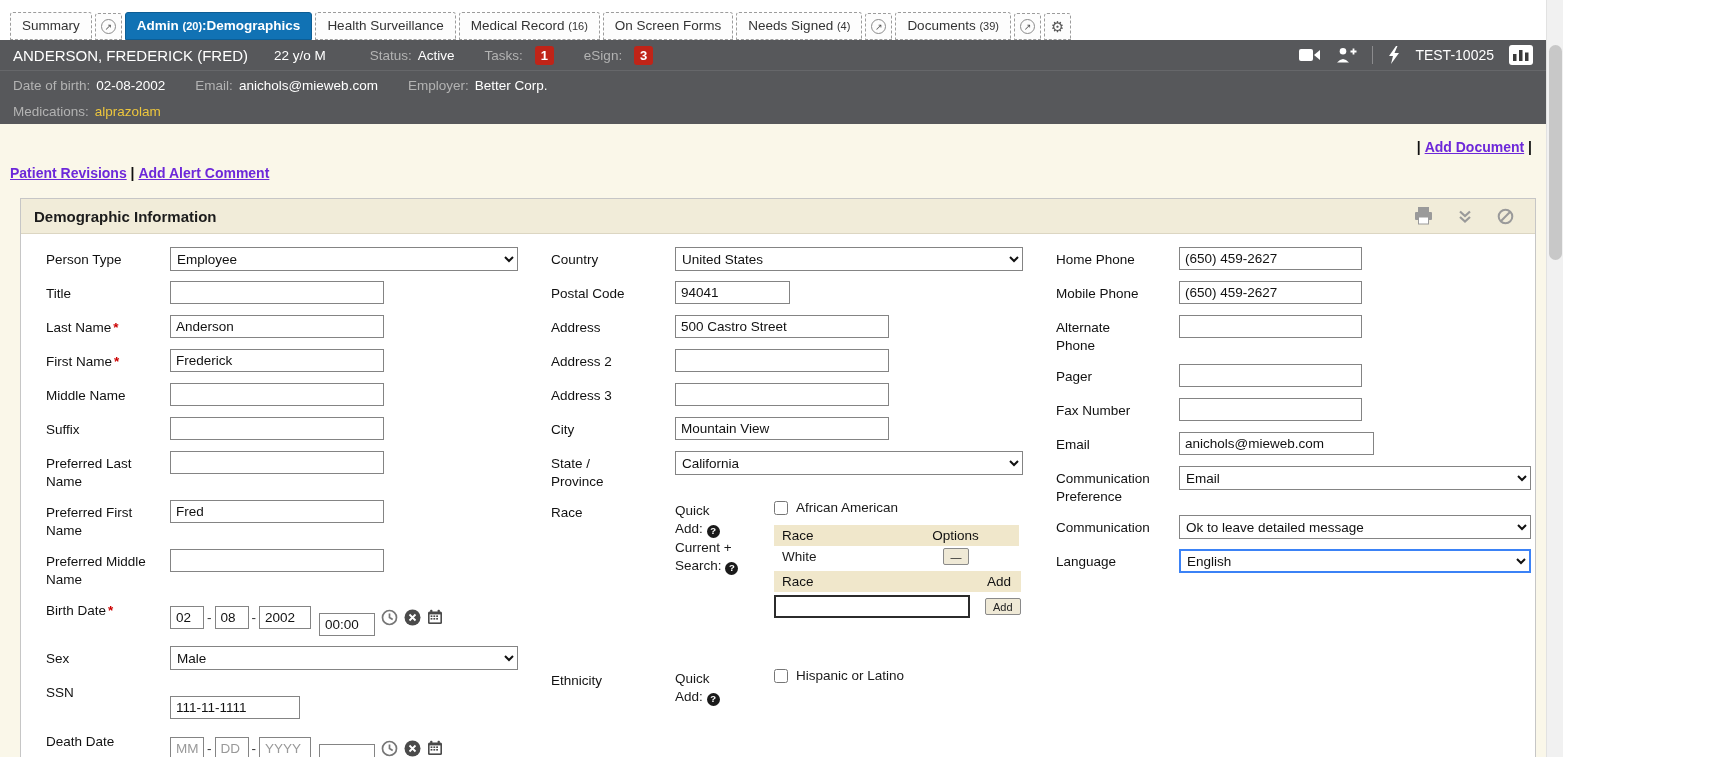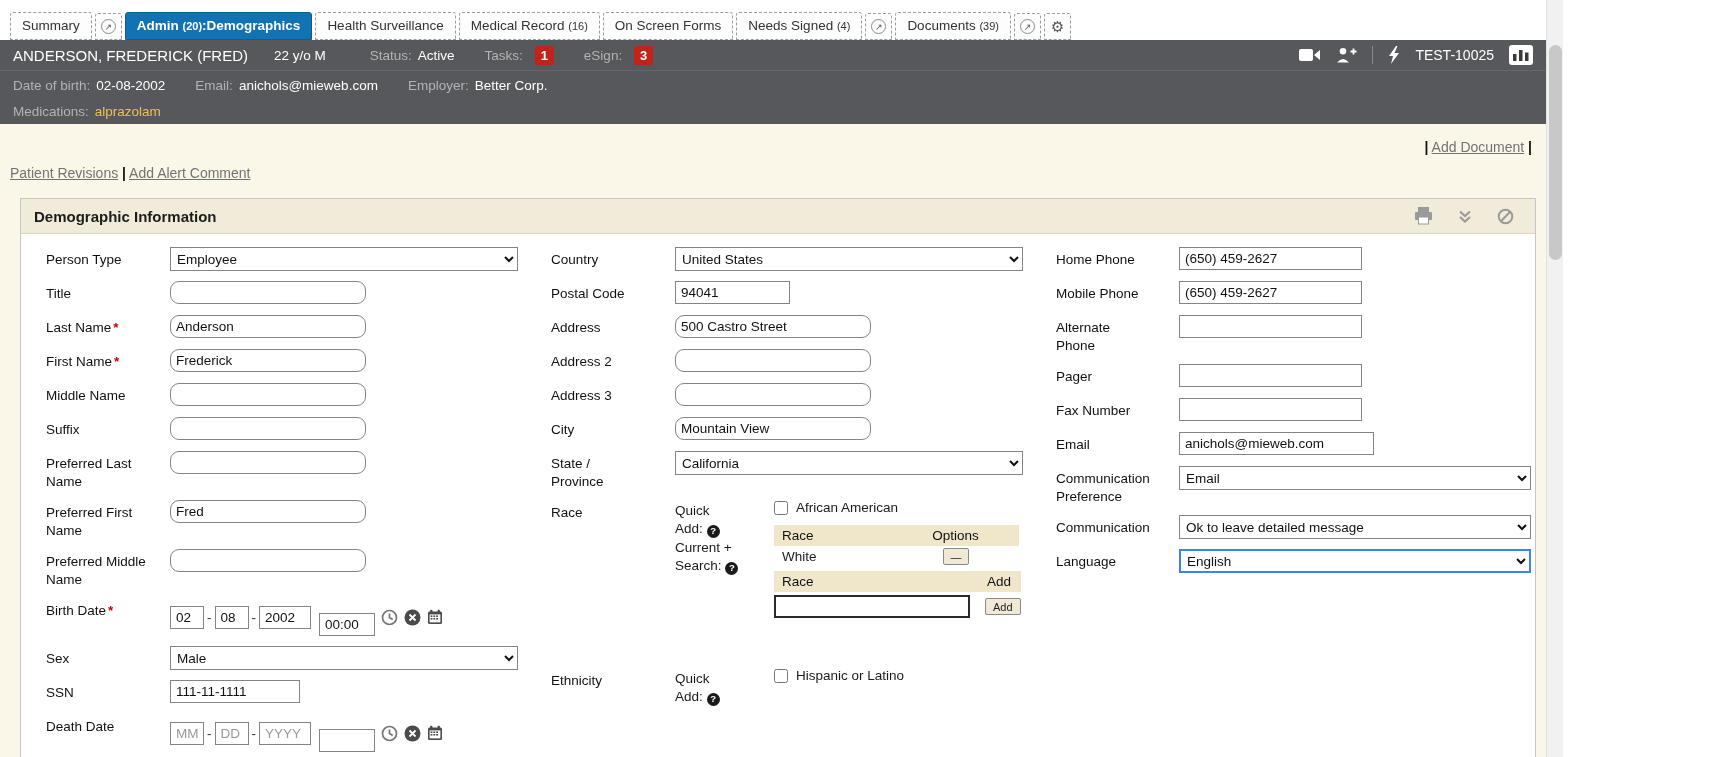--- a/index.html
+++ b/index.html
@@ -31,21 +31,21 @@
   .hdr-right { margin-left:auto; display:flex; align-items:center; gap:15px; }
   .hdivider { width:1px; height:18px; background:#8b8b8d; }
   .pid { font-size:14px; }
   .meds-val { color:#edc63d; }
   .ico-btn { display:flex; align-items:center; cursor:pointer; }
 
   
   .page { background:#faf7e9; height:633px; overflow:hidden; position:relative; }
   .adddoc-row { text-align:right; padding:15px 14px 0 0; font-size:14px; }
   .leftlinks-row { padding:10px 0 0 10px; font-size:14px; }
-  a.lnk { color:#737373; font-weight:normal; text-decoration:underline; cursor:pointer; }
+  a.lnk { color:#6d28d9; font-weight:bold; text-decoration:underline; cursor:pointer; }
   .pipe { color:#101010; font-weight:bold; }
 
   
   .panel { margin:17px 10px 0 20px; background:#fff; border:1px solid #c6c6c6; }
   .panel-hd { background:#f1ecd9; padding:8px 13px; display:flex; align-items:center; border-bottom:1px solid #dcd6c2; }
   .panel-title { font-weight:bold; font-size:15px; color:#1c1c1c; }
   .panel-icons { margin-left:auto; display:flex; gap:24px; align-items:center; padding-right:8px; }
   .panel-body { display:flex; padding:13px 6px 40px 15px; }
   .col-left { width:505px; flex-shrink:0; }
   .col-mid { width:505px; flex-shrink:0; }
@@ -54,22 +54,22 @@
   .frow { display:flex; margin-bottom:10px; min-height:24px; }
   .flabel { width:124px; flex-shrink:0; font-size:13.5px; padding-top:4px; color:#111; line-height:1.3;margin-left:10px; }
   .col-mid .flabel { width:95px; margin-right:29px; }
   .col-right .flabel { width:96px; margin-right:27px; }
   .req { color:#cc0000; font-weight:bold; margin-left:2px; }
 
   input.tin { height:23px; border:1px solid #848484; padding:1px 5px; font-size:13.5px; font-family:inherit; background:#fff; color:#111; }
   input.tin::placeholder { color:#999; }
   select.sel { height:24px; border:1px solid #848484; font-size:13.5px; font-family:inherit; background:#fff; color:#111; padding:0 2px; }
   select.sel.focused { border:2px solid #3b82f6; }
-  .w348 { width:348px; } .w352 { width:352px; } .w190 { width:196px;border-radius:9px; }
-  .w130 { width:130px; } .w115 { width:115px; } .w183 { width:183px; } .w195 { width:195px; }
+  .w348 { width:348px; } .w352 { width:352px; } .w190 { width:214px; }
+  .w130 { width:130px;margin-top:16px; } .w115 { width:115px; } .w183 { width:183px; } .w195 { width:195px; }
   .w34 { width:34px; } .w52 { width:52px; } .w56 { width:56px; margin-left:8px;margin-top:15px; }
 
   .dgrp { display:flex; align-items:center; }
   .dsep { margin:0 3px; color:#333; }
   .dicon { margin-left:6px; display:flex; align-items:center; cursor:pointer; }
 
   
   .race-flex { display:flex; }
   .quickcol { width:64px; margin-right:35px; font-size:13.5px; line-height:1.35; padding-top:2px; }
   .help { display:inline-flex; width:13px; height:13px; border-radius:50%; background:#1a1a1a; color:#fff; font-size:9.5px; font-weight:bold; align-items:center; justify-content:center; vertical-align:-1px; cursor:pointer; }

